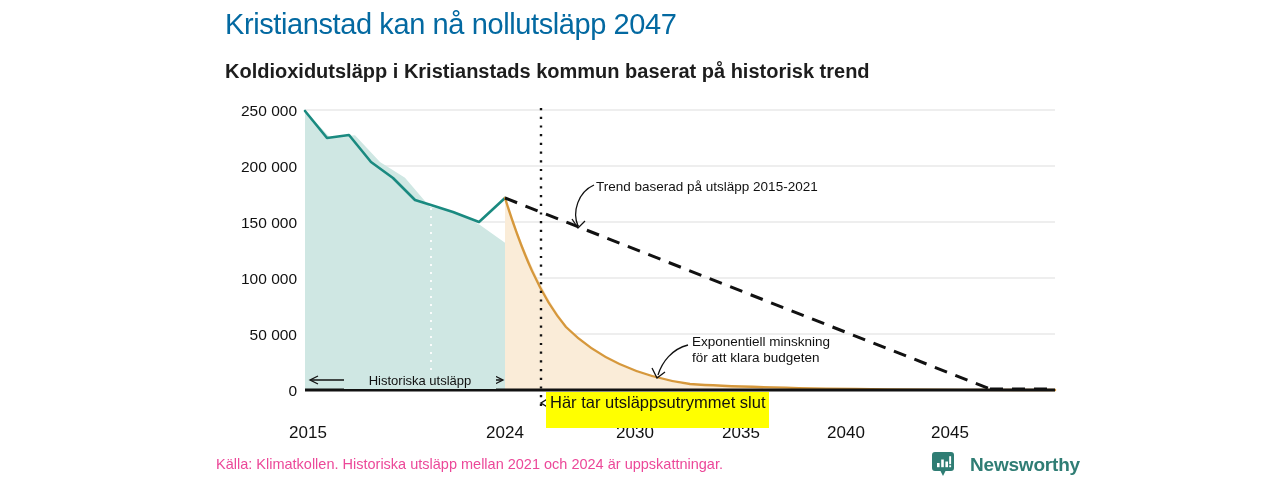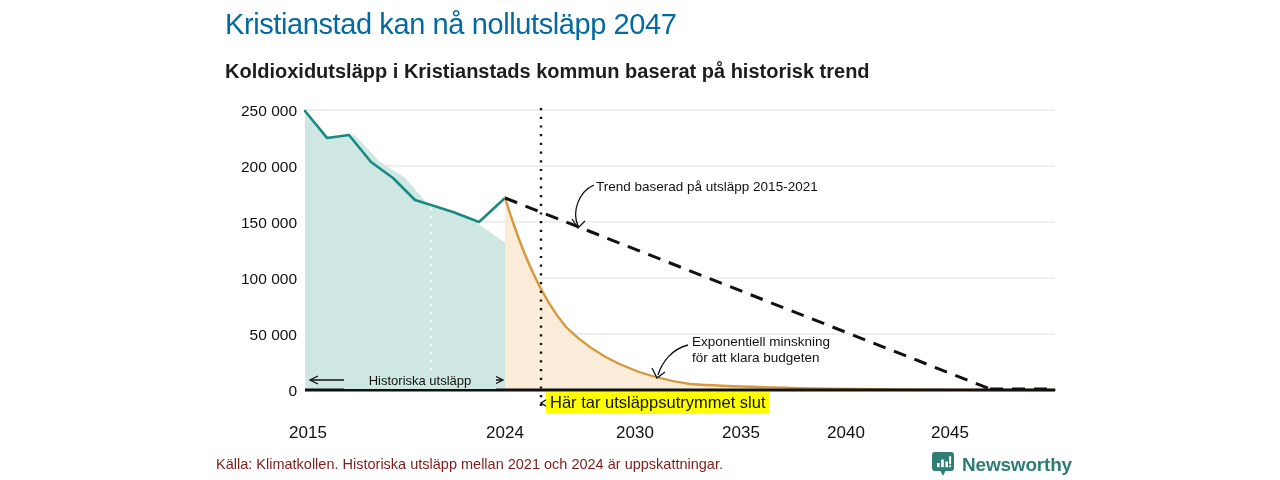--- a/index.html
+++ b/index.html
@@ -59,37 +59,37 @@
     fill:#111111;
     text-anchor:middle;
     font-family:"Liberation Sans", sans-serif;
   }
   .budget-label{
     position:absolute;
     left:546px;top:392px;
     background:#ffff00;
     font-size:16.5px;
     color:#111111;
-    padding:1px 4px 2px 4px;
+    padding:1px 4px 16px 4px;
     white-space:nowrap;
     line-height:1.15;
   }
   .footnote{
     position:absolute;
     left:216px;top:456px;
     font-size:14.5px;
-    color:#7f1d1d;
+    color:#ec4899;
     white-space:nowrap;
   }
   .logo{
     position:absolute;
     left:932px;top:452px;
     display:flex;
     align-items:center;
-    gap:8px;
+    gap:16px;
   }
   .logo-mark{width:22px;height:26px;display:block;}
   .logo-text{
     font-size:19px;
     font-weight:bold;
     color:#2f7d74;
     letter-spacing:-0.2px;
   }
 </style>
 </head>

